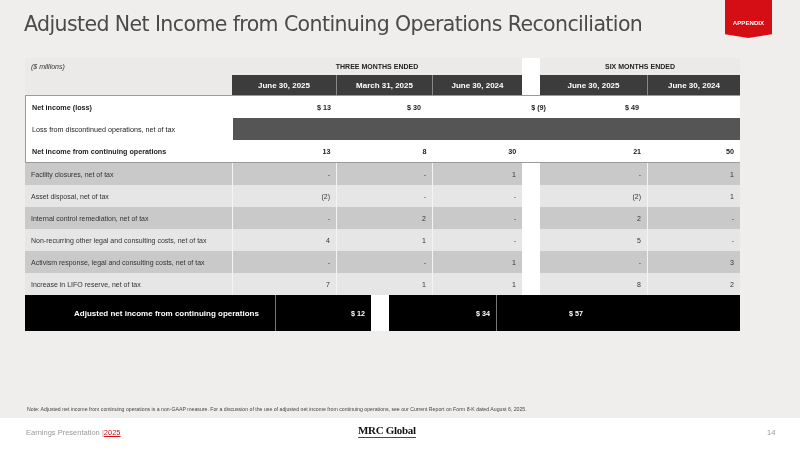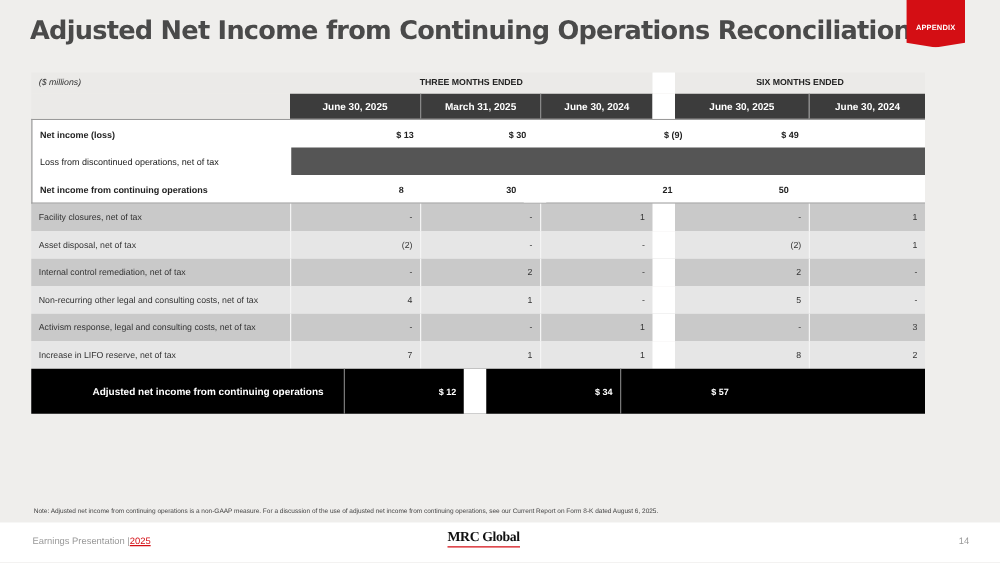--- a/index.html
+++ b/index.html
@@ -6,21 +6,21 @@
   html, body { width: 800px; height: 450px; overflow: hidden; }
   body {
     position: relative;
     background: #efeeec;
     font-family: "Liberation Sans", sans-serif;
     color: #222;
   }
   .page-title {
     position: absolute; left: 24px; top: 12px;
     font-family: "DejaVu Sans", sans-serif;
-    font-size: 20.5px; font-weight: bold; color: #4a4a4a;
+    font-size: 20.5px; font-weight: normal; color: #4a4a4a;
     letter-spacing: -0.6px;
   }
   .appendix-tab {
     position: absolute; left: 725px; top: 0; width: 47px; height: 38px;
     background: #d40e14;
     clip-path: polygon(0 0, 100% 0, 100% 90%, 50% 100%, 0 90%);
     display: flex; align-items: center; justify-content: center;
   }
   .appendix-tab span {
     color: #fff; font-size: 6px; font-weight: bold; letter-spacing: 0.1px;
@@ -137,20 +137,21 @@
       <div class="c1 num">-</div>
       <div class="c2 num">30</div>
       <div class="c3 num">-</div>
       <div class="cgap"></div>
       <div class="c4 num">30</div>
       <div class="c5 num">1</div>
       <div class="uline"></div>
     </div>
     <div class="row bold">
       <div class="c-label">Net income from continuing operations</div>
+      <div class="c1 num">13</div>
       <div class="c2 num">8</div>
       <div class="c3 num">30</div>
       <div class="cgap"></div>
       <div class="c4 num">21</div>
       <div class="c5 num">50</div>
     </div>
   </div>
 
   <div class="row gray-row g-dark">
     <div class="c-label">Facility closures, net of tax</div>

